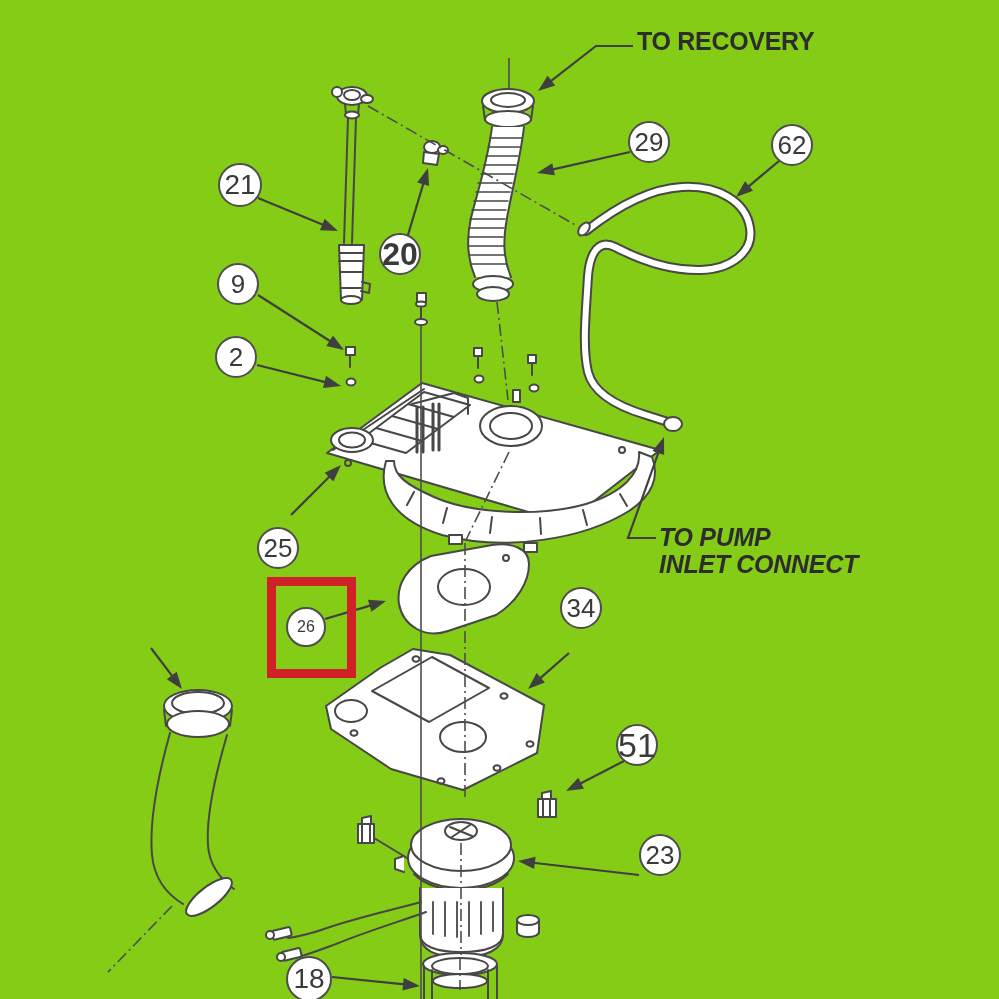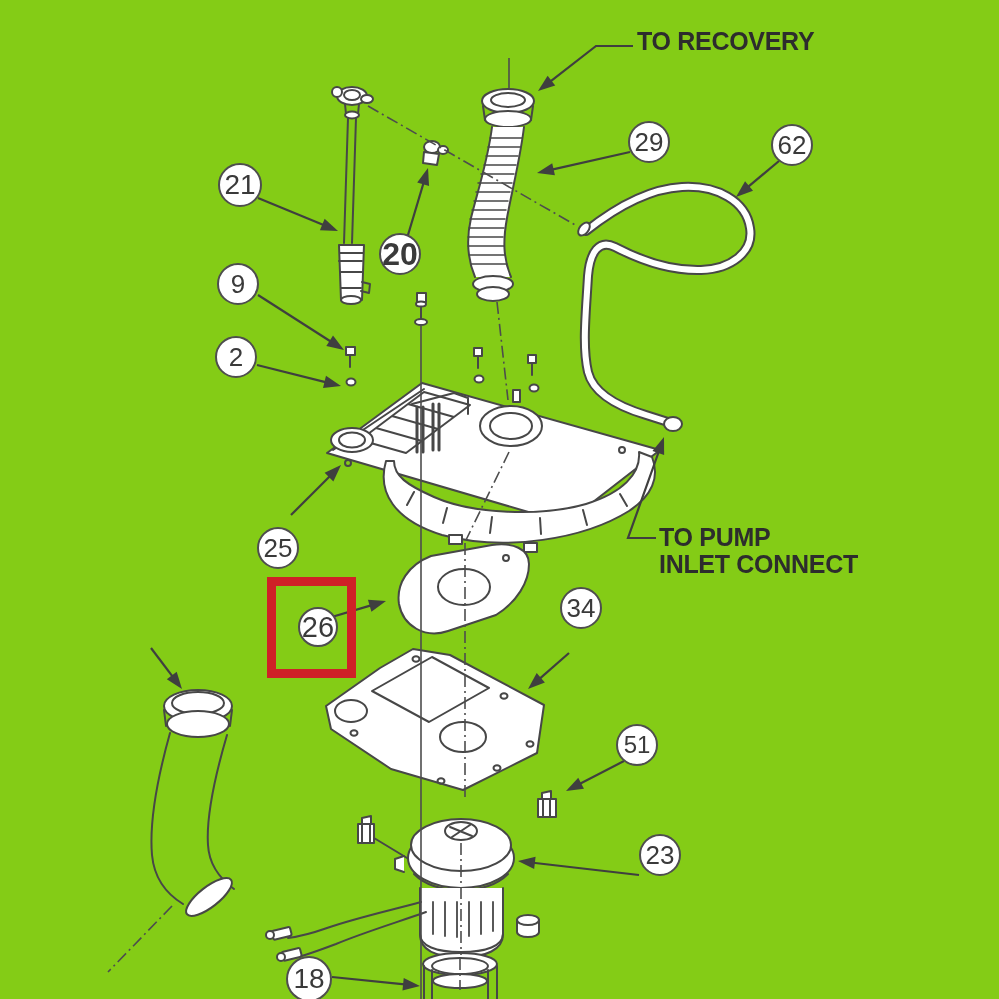--- a/index.html
+++ b/index.html
@@ -223,34 +223,34 @@
         <polyline points="656,538 628,538 659.6353081526695,449.2453854605662" stroke-width="2.2"></polyline>
         <polygon points="664,437 664.1324329577609,455.0948186371596 652.4522191338361,450.9315741058597" fill="#3f3f3f" stroke="none"></polygon>
         <polyline points="151,648 174.1595924266673,678.6304286933341" stroke-width="2.2"></polyline>
         <polygon points="182,689 166.801671473232,679.1790626724111 176.69264718112865,671.7005200640014" fill="#3f3f3f" stroke="none"></polygon>
       </g>
   </svg>
 
   <div class="ann" id="ann-0" style="left: 637px; top: 28px; color: rgb(45, 45, 45);">
     <div>TO RECOVERY</div>
   </div>
-  <div class="ann" id="ann-1" style="left: 659px; top: 524px; color: rgb(45, 45, 45);">
+  <div class="ann" id="ann-1" style="left: 659px; top: 524px; color: rgb(45, 45, 45); font-style: italic;">
     <div>TO PUMP</div>
     <div>INLET CONNECT</div>
   </div>
 
   <div id="highlight-box" style="left: 267px; top: 577px; width: 89px; height: 101px; border-color: rgb(207, 33, 39);"></div>
 
   <div id="callout-layer">
       <div class="callout" style="left: 218px; top: 163px; width: 44px; height: 44px; font-size: 28px; color: rgb(58, 58, 58);">21</div>
       <div class="callout" style="left: 379px; top: 233px; width: 42px; height: 42px; font-size: 32px; color: rgb(58, 58, 58); font-weight: bold;">20</div>
       <div class="callout" style="left: 628px; top: 121px; width: 42px; height: 42px; font-size: 26px; color: rgb(58, 58, 58); text-align: center;">29</div>
       <div class="callout" style="left: 771px; top: 124px; width: 42px; height: 42px; font-size: 26px; color: rgb(58, 58, 58);">62</div>
       <div class="callout" style="left: 217px; top: 263px; width: 42px; height: 42px; font-size: 26px; color: rgb(58, 58, 58);">9</div>
       <div class="callout" style="left: 215px; top: 336px; width: 42px; height: 42px; font-size: 26px; color: rgb(58, 58, 58);">2</div>
       <div class="callout" style="left: 257px; top: 511px; width: 42px; height: 42px; font-size: 26px; color: rgb(58, 58, 58); margin-top: 16px;">25</div>
-      <div class="callout" style="left: 298px; top: 607px; width: 40px; height: 40px; font-size: 29px; color: rgb(58, 58, 58);">26</div>
+      <div class="callout" style="left: 286px; top: 607px; width: 40px; height: 40px; font-size: 16px; color: rgb(58, 58, 58);">26</div>
       <div class="callout" style="left: 560px; top: 587px; width: 42px; height: 42px; font-size: 26px; color: rgb(58, 58, 58);">34</div>
-      <div class="callout" style="left: 616px; top: 724px; width: 42px; height: 42px; font-size: 24px; color: rgb(58, 58, 58);">51</div>
+      <div class="callout" style="left: 616px; top: 724px; width: 42px; height: 42px; font-size: 34px; color: rgb(58, 58, 58);">51</div>
       <div class="callout" style="left: 639px; top: 834px; width: 42px; height: 42px; font-size: 26px; color: rgb(58, 58, 58);">23</div>
       <div class="callout" style="left: 286px; top: 956px; width: 46px; height: 46px; font-size: 28px; color: rgb(58, 58, 58);">18</div>
     </div>
 </div>
 
 </body></html>

